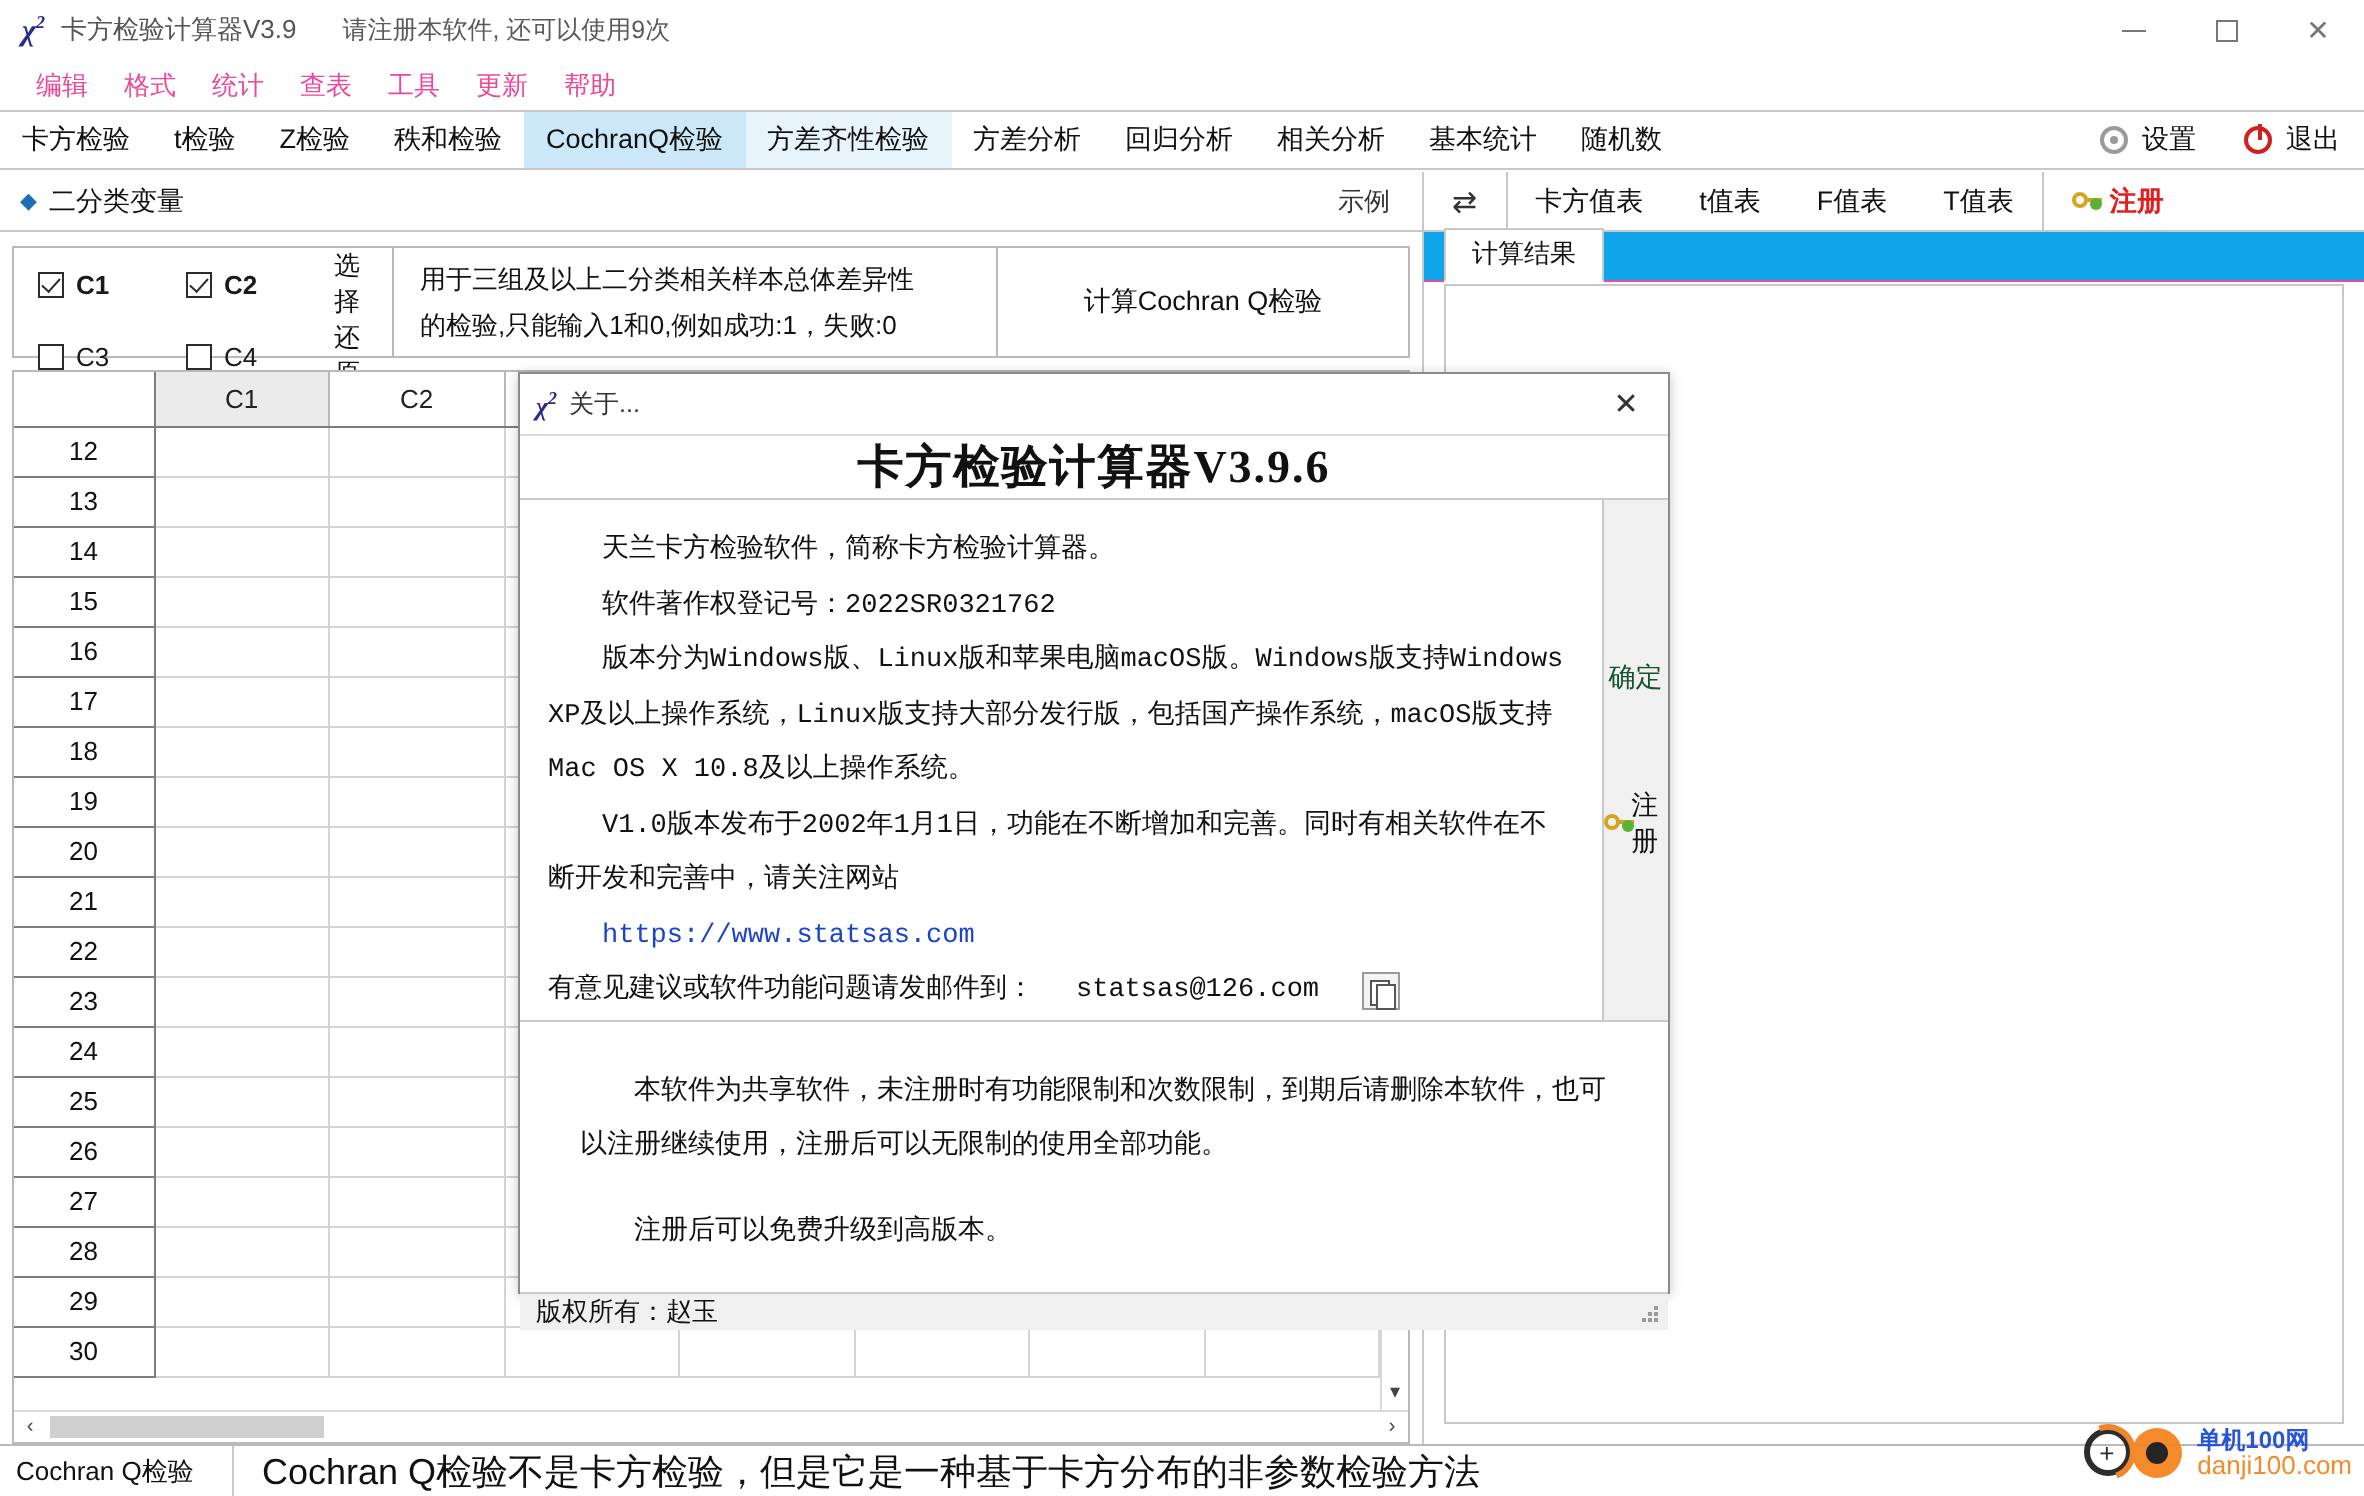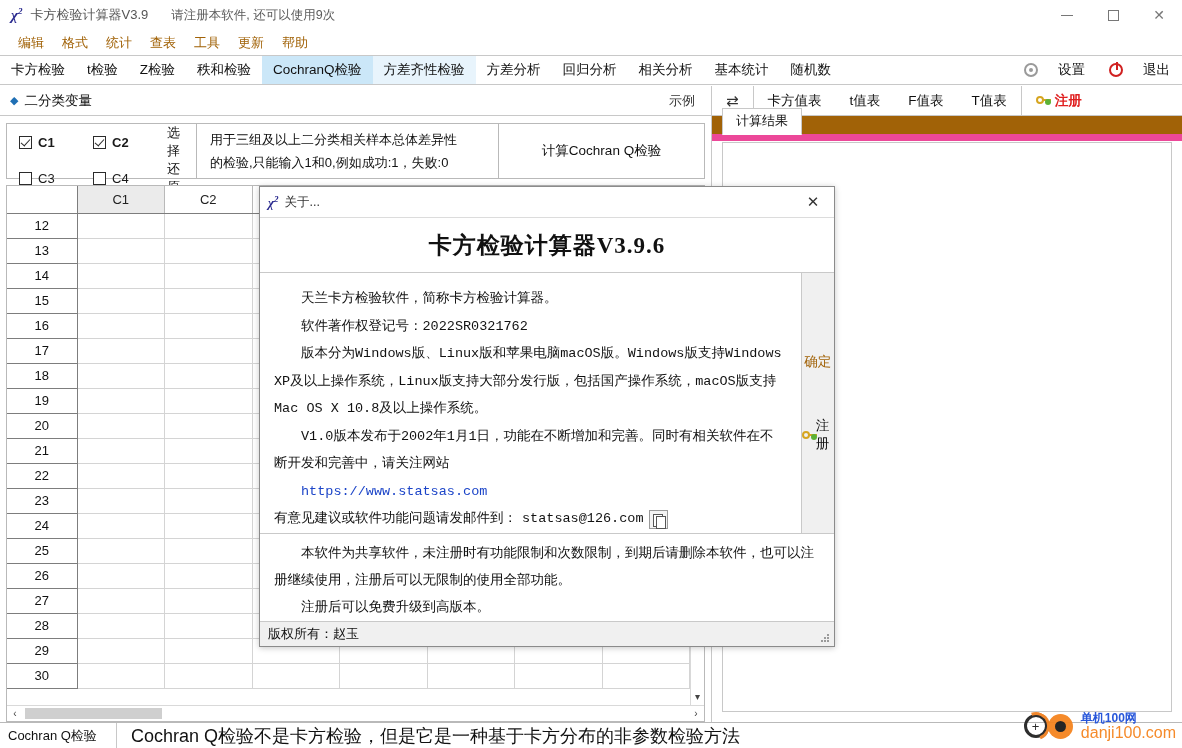--- a/index.html
+++ b/index.html
@@ -35,37 +35,37 @@
     color:#777; font-size:14px;
   }
   .winbtn .glyph-min{ display:block; width:12px; height:1px; background:#777; }
   .winbtn .glyph-max{ display:block; width:11px; height:11px; border:1px solid #777; }
 
   
   #menubar{
     height:24px; display:flex; align-items:center; padding-left:9px;
     background:#ffffff;
   }
-  .menu-item{ font-size:13px; color:#a16207; padding:0 9px; }
+  .menu-item{ font-size:13px; color:#ec4899; padding:0 9px; }
 
   
   #modulebar{
     height:30px; display:flex; align-items:stretch;
     border-top:1px solid #c8c8c8; border-bottom:1px solid #c8c8c8;
     background:#ffffff;
   }
   .mod-tab{
     display:flex; align-items:center; padding:0 11px; font-size:13.5px; color:#111;
     white-space:nowrap;
   }
   .mod-tab.sel-strong{ background:#cbe7f8; }
   .mod-tab.sel-light{ background:#e8f4fc; }
   #modulebar .spacer{ flex:1; }
   .mod-right{
-    display:flex; align-items:center; gap:20px; padding:0 12px; font-size:13.5px; color:#111;
+    display:flex; align-items:center; gap:7px; padding:0 12px; font-size:13.5px; color:#111;
   }
   .gear{
     width:14px;height:14px;border-radius:50%;
     border:2px solid #9a9a9a; position:relative; display:inline-block;
   }
   .gear::after{
     content:""; position:absolute; left:3px; top:3px; width:4px;height:4px;
     border-radius:50%; background:#9a9a9a;
   }
   .power{
@@ -163,21 +163,21 @@
   #rtoolbar{ height:30px; display:flex; align-items:stretch; border-bottom:1px solid #c8c8c8; }
   .rtb{ display:flex; align-items:center; padding:0 14px; font-size:13.5px; color:#111; }
   .rtb.sep{ border-right:1px solid #c8c8c8; }
   .swap{ font-size:15px; color:#333; }
   .keyicon{ display:inline-block; width:15px; height:13px; position:relative; margin-right:4px;}
   .keyicon .kc{ position:absolute; left:0; top:2px; width:8px;height:8px;border:2px solid #d6a520; border-radius:50%; }
   .keyicon .kb{ position:absolute; left:7px; top:5px; width:8px;height:2px;background:#d6a520; }
   .keyicon .kd{ position:absolute; left:9px; top:5px; width:6px;height:6px;border-radius:50%;background:#5cb135; }
   .reg-red{ color:#e02020; font-weight:bold; }
   #rtabs{ height:25px; display:flex; align-items:flex-end; padding-left:10px;
-          border-bottom:7px solid #ec4899; background:#a16207; }
+          border-bottom:1px solid #ec4899; background:#0ea5e9; }
   .rtab{
     padding:3px 13px 4px 13px; font-size:13px; color:#111;
     border:1px solid #c8c8c8; border-bottom:1px solid #fff; background:#fff;
     position:relative; top:1px;
   }
   #rbody{ position:absolute; top:56px; left:10px; right:10px; bottom:10px;
           border:1px solid #c8c8c8; background:#fff; }
 
   
   #statusbar{
@@ -211,46 +211,46 @@
   }
   #ab-mid{ display:flex; height:271px; border-bottom:1px solid #c9c9c9; }
   #ab-text{
     width:546px; background:#fff; padding:12px 14px 0 14px;
     font-family:"Liberation Mono","DejaVu Sans Mono",monospace;
     font-size:13.5px; line-height:27.5px; color:#111;
     border-right:1px solid #c9c9c9; overflow:hidden;
   }
   #ab-text p{ margin:0; text-indent:2em; }
   #ab-text a.link{ color:#1b44c8; text-decoration:none; }
-  .emailrow{ display:flex; align-items:center; gap:5px; text-indent:2em; }
+  .emailrow{ display:flex; align-items:center; gap:21px; text-indent:2em; }
   .emailrow .em{ text-indent:0; }
   .copybtn{
     width:19px;height:19px;border:1px solid #9a9a9a;background:#f3f3f3;
     position:relative; display:inline-block; flex:0 0 auto;
   }
   .copybtn::before{
     content:""; position:absolute; left:3px; top:3px; width:8px;height:11px;
     border:1px solid #555; background:#fff;
   }
   .copybtn::after{
     content:""; position:absolute; left:6px; top:5px; width:8px;height:11px;
     border:1px solid #555; background:#fff;
   }
   #ab-side{
     flex:1; background:#f0f0f0; display:flex; flex-direction:column;
     align-items:center; justify-content:center; gap:46px;
   }
-  #ab-side .ok{ font-size:13.5px; color:#a16207; }
+  #ab-side .ok{ font-size:13.5px; color:#14532d; }
   #ab-side .reg{ display:flex; align-items:center; font-size:13.5px; color:#111; }
   #ab-foot2{
     background:#fff; flex:1; border-bottom:1px solid #c9c9c9;
     font-family:"Liberation Mono","DejaVu Sans Mono",monospace;
     font-size:13.5px; line-height:27px; color:#111; padding:6px 14px 0 14px;
   }
-  #ab-foot2 p{ margin:0; text-indent:2em; }
+  #ab-foot2 p{ margin:16px; text-indent:2em; }
   #ab-bottom{
     height:26px; background:#f0f0f0; display:flex; align-items:center;
     padding-left:8px; font-family:"Liberation Mono","DejaVu Sans Mono",monospace;
     font-size:13px; color:#111; position:relative;
   }
   #grip{ position:absolute; right:4px; bottom:3px; width:9px;height:9px; }
   #grip i{ position:absolute; width:2px;height:2px;background:#9a9a9a; display:block;}
 
   
   #watermark{
@@ -271,21 +271,21 @@
   #wm-logo .c2{
     position:absolute; left:26px; top:4px; width:25px;height:25px;border-radius:50%;
     background:#f5841f;
   }
   #wm-logo .c2i{
     position:absolute; left:33px; top:11px; width:11px;height:11px;border-radius:50%;
     background:#1a1a1a;
   }
   #wm-txt{ display:flex; flex-direction:column; line-height:1.05; }
   #wm-txt .l1{ font-size:12px; color:#1d4ed8; font-weight:bold; }
-  #wm-txt .l2{ font-size:16px; color:#f5841f; }
+  #wm-txt .l2{ font-size:13px; color:#f5841f; }
 </style>
 </head>
 <body>
 
 <div id="titlebar">
   <span class="chi-icon">χ<sup>2</sup></span>
   <span id="app-title">卡方检验计算器V3.9</span>
   <span id="trial-note">请注册本软件, 还可以使用9次</span>
   <div id="wincontrols">
     <div class="winbtn">

